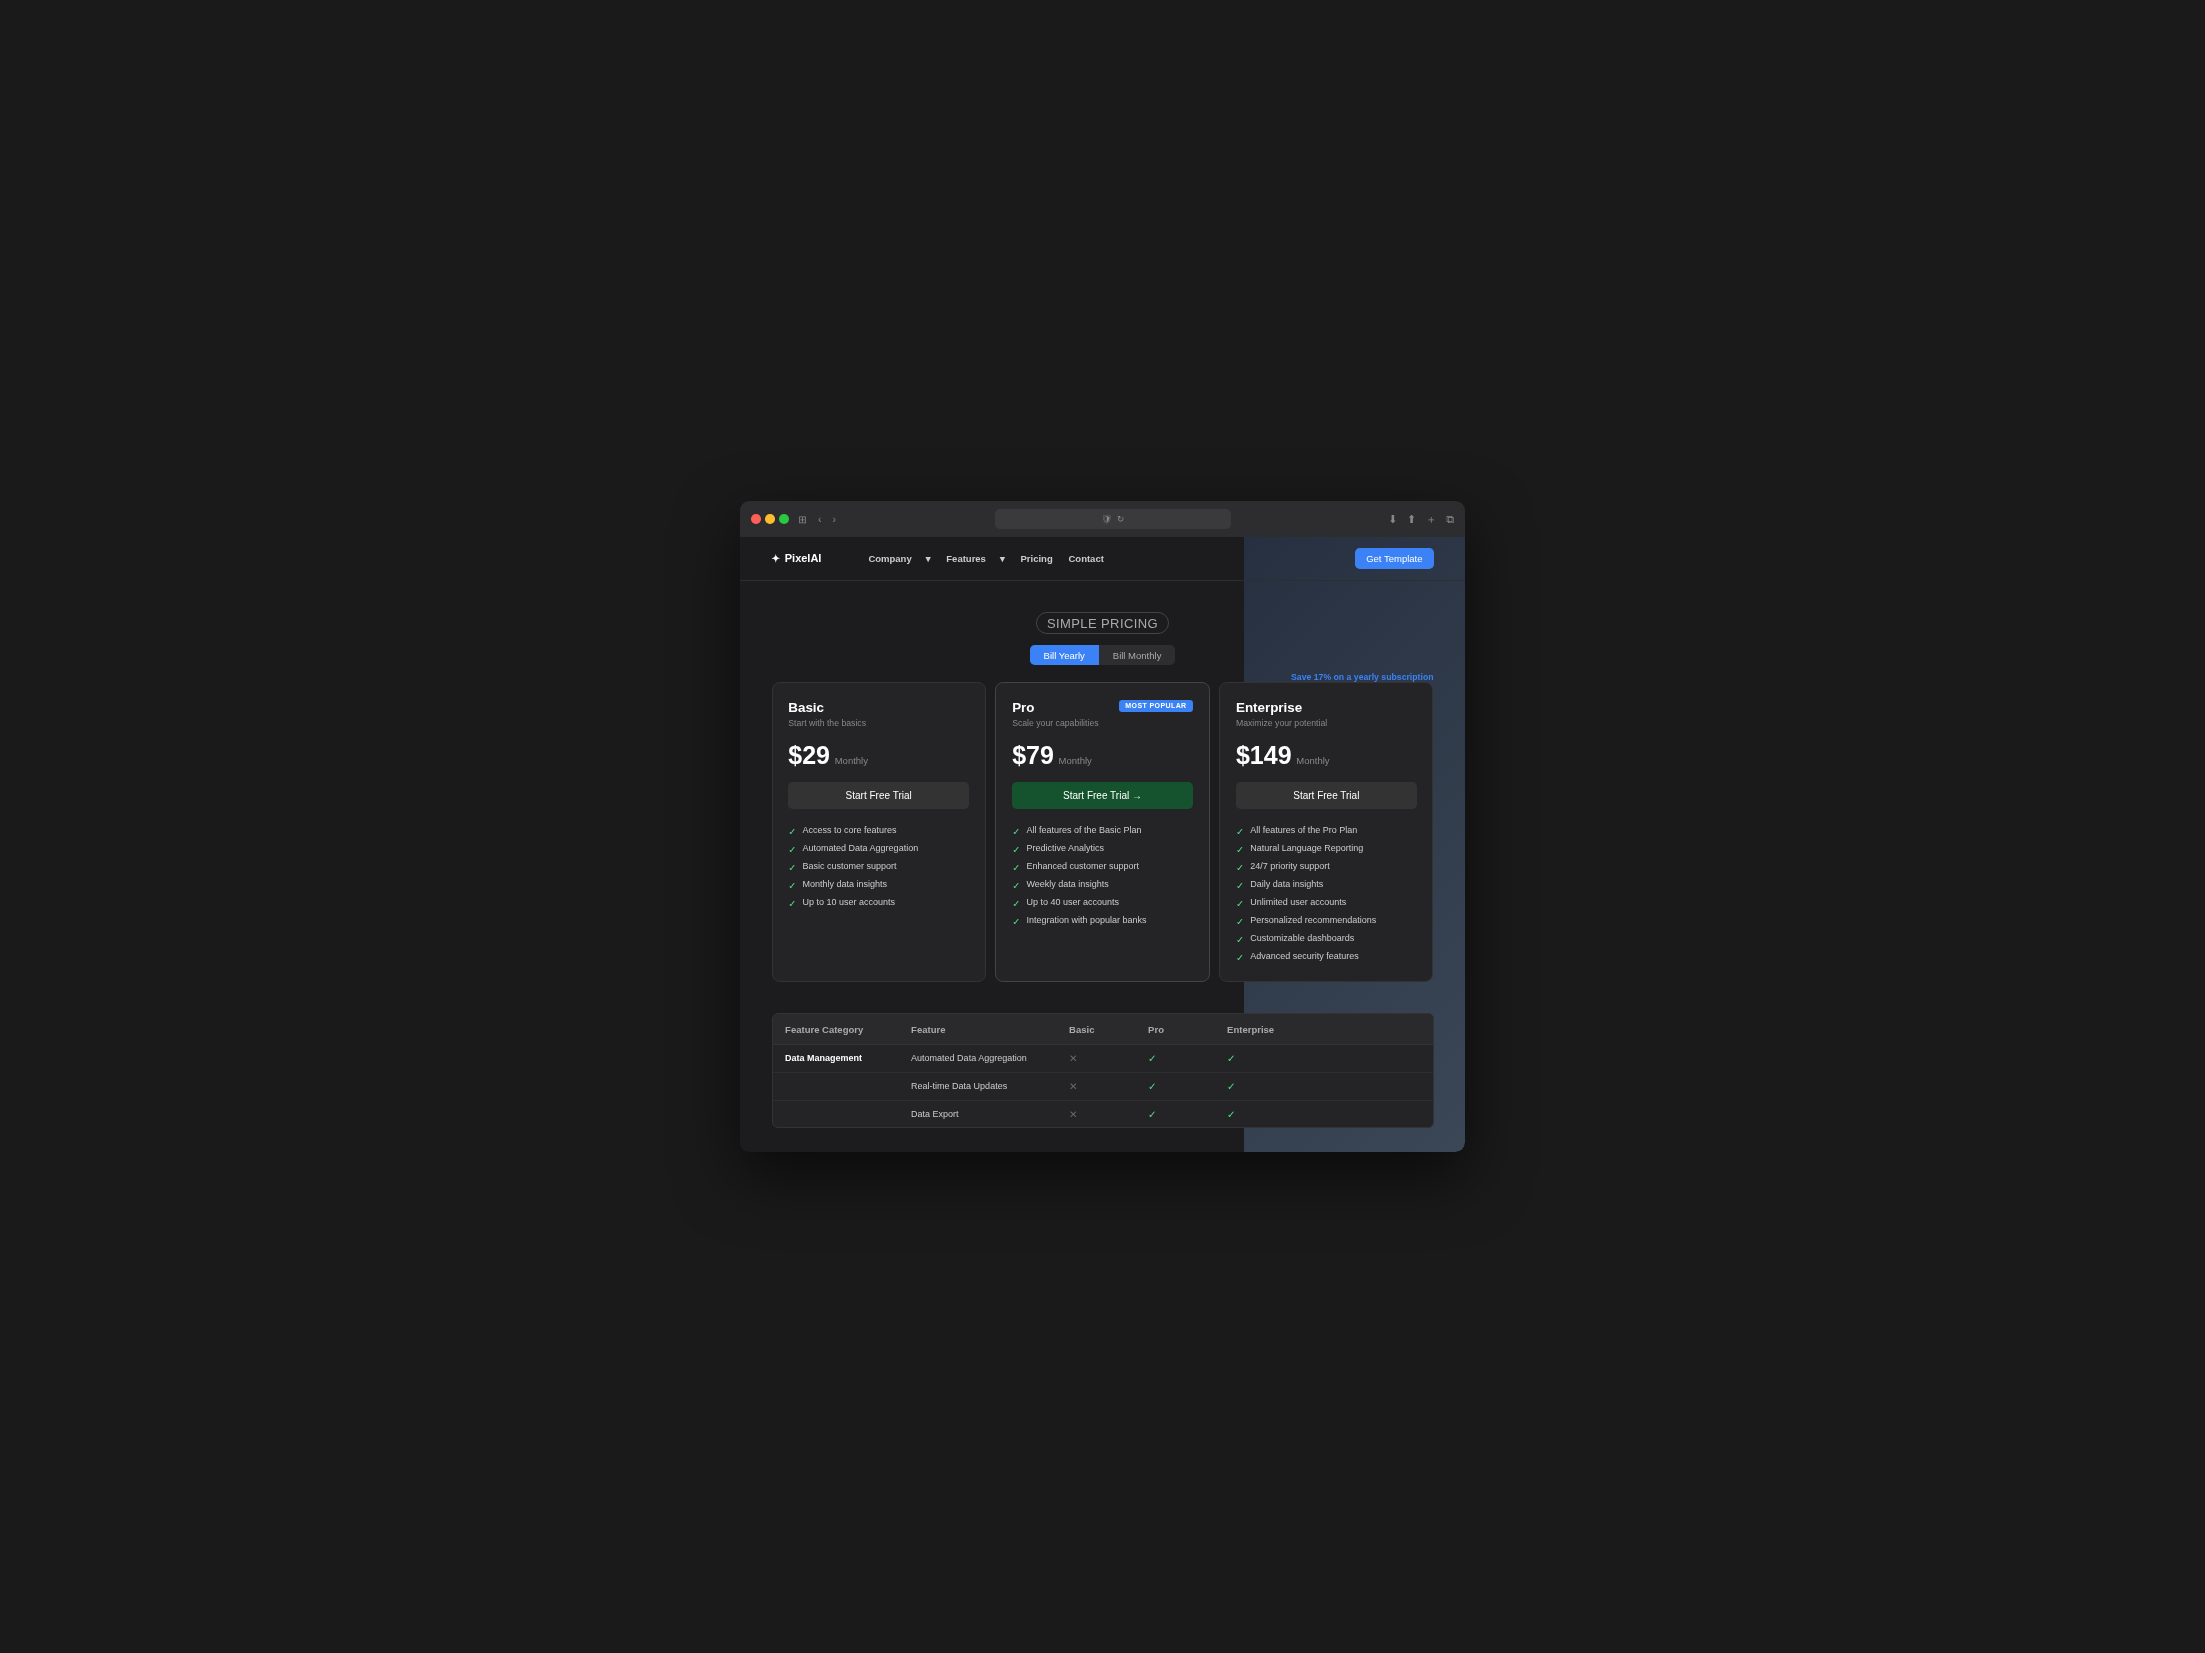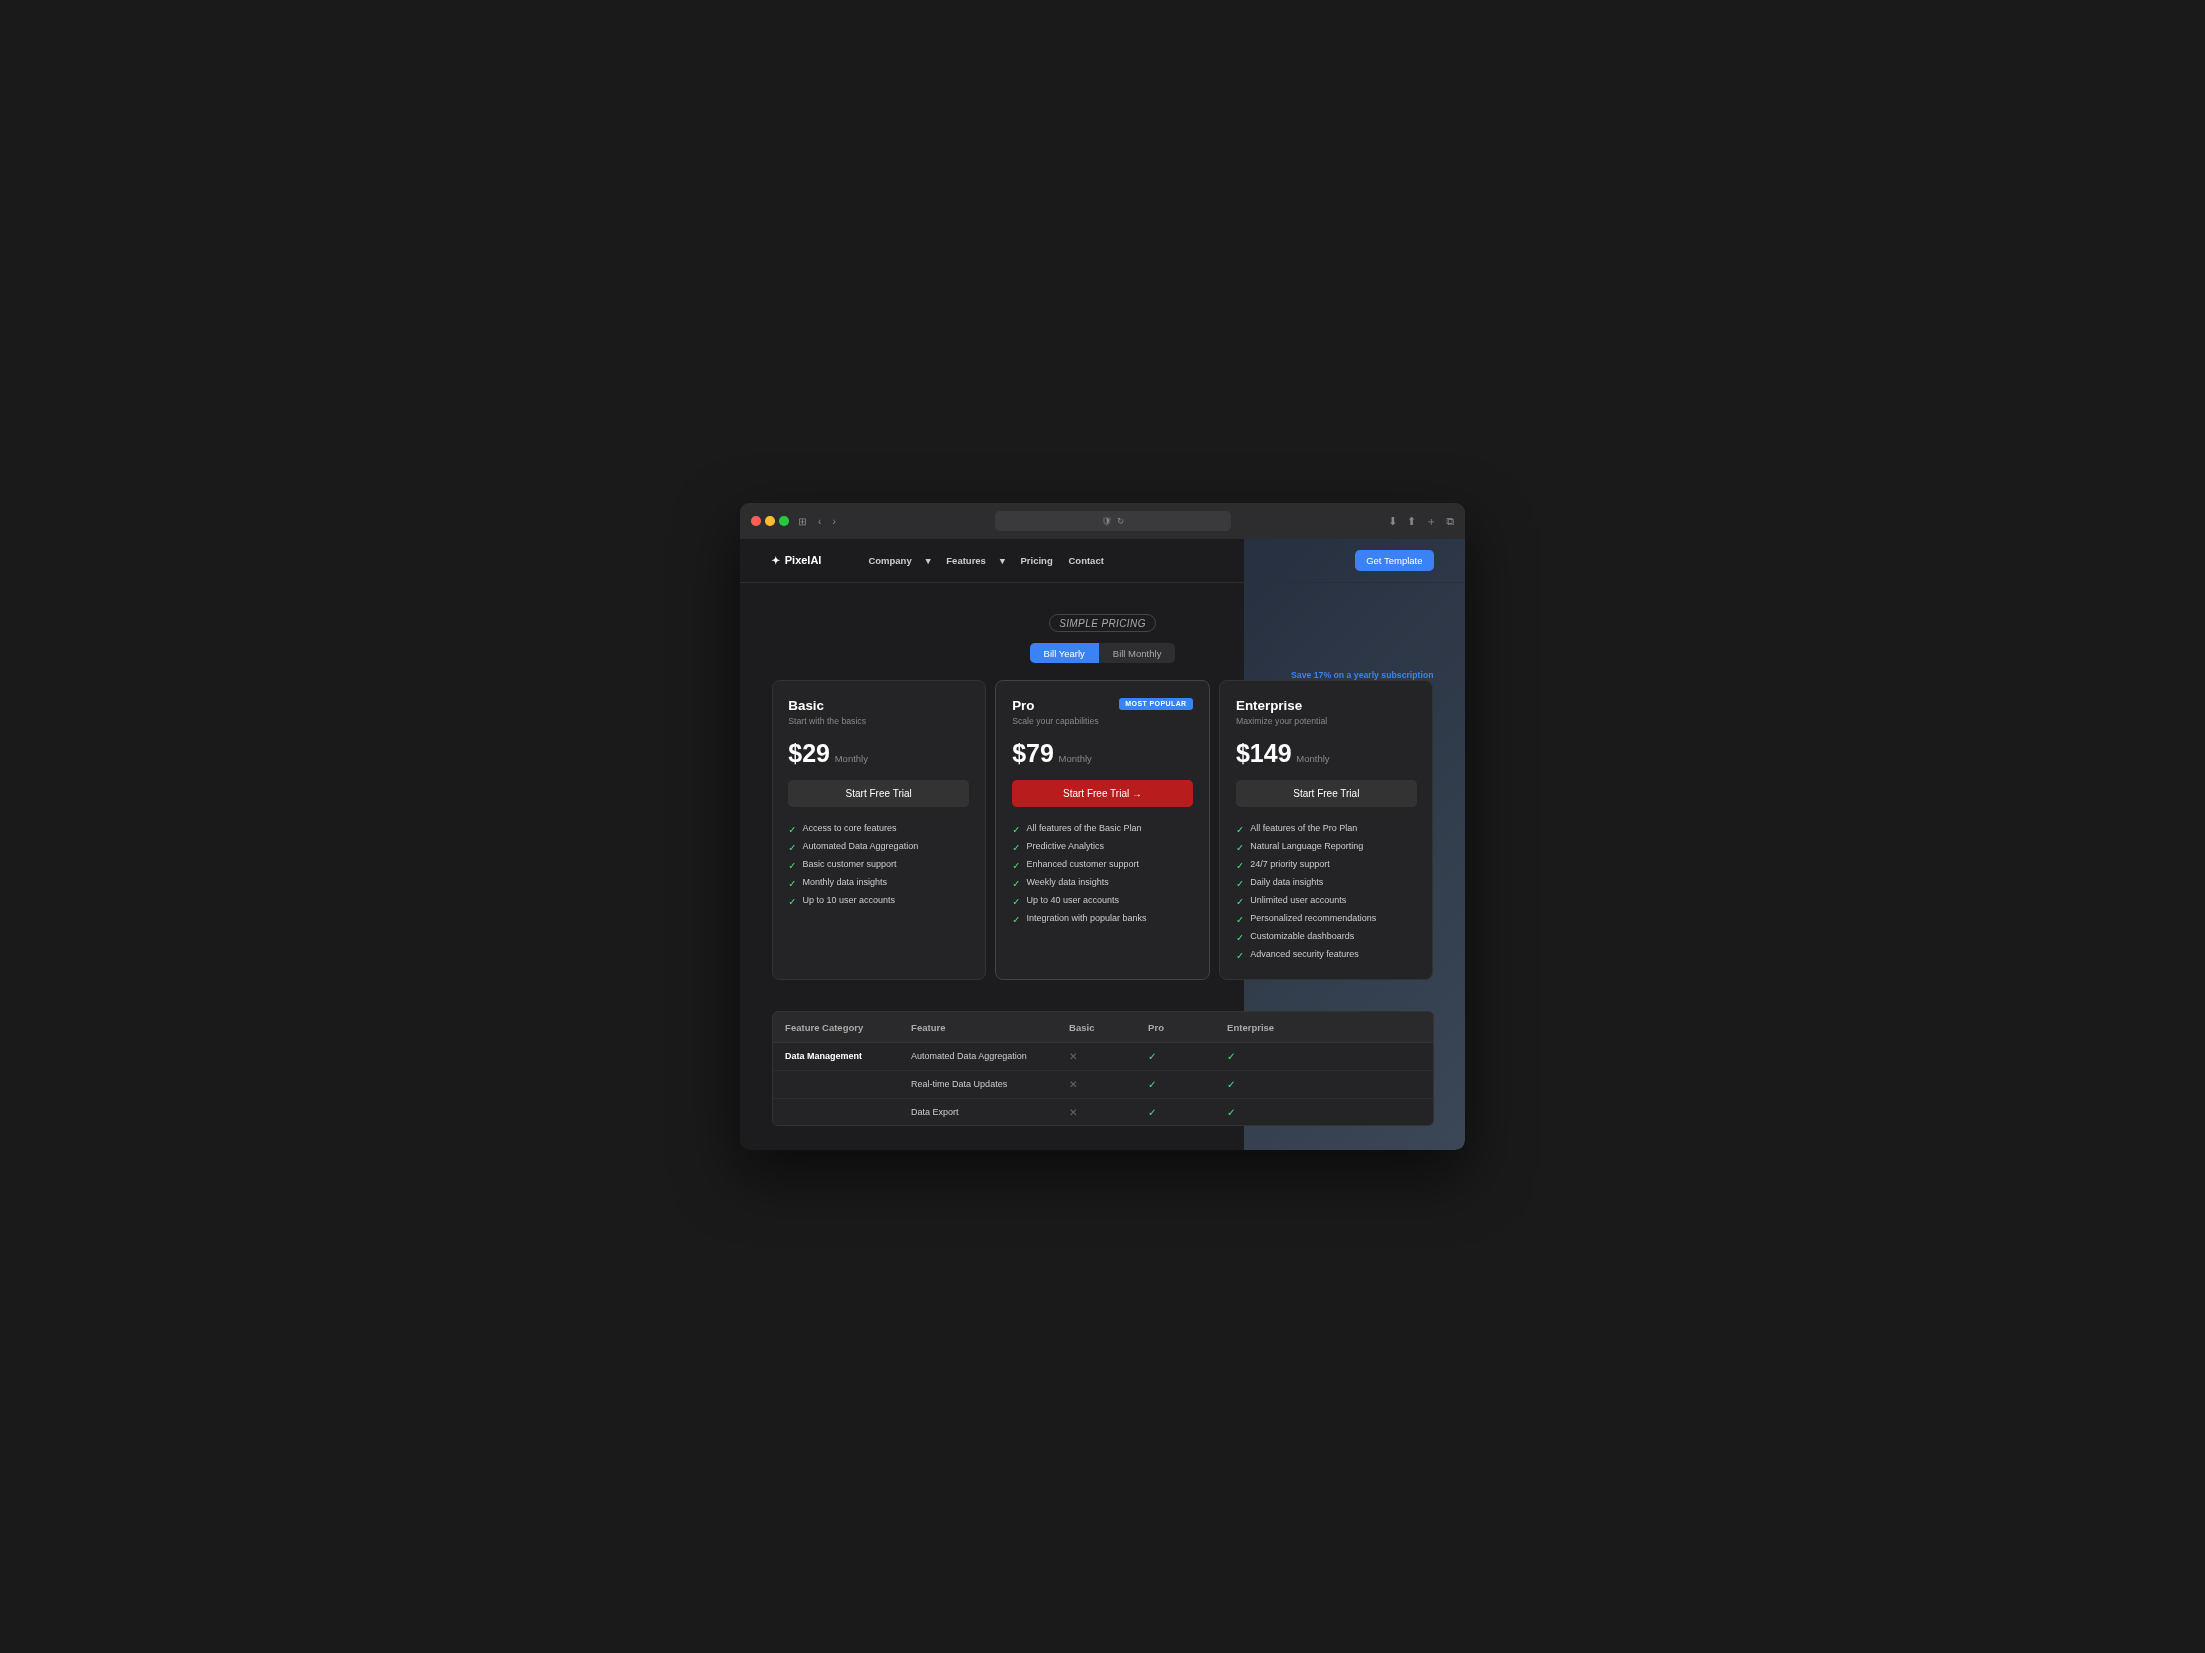--- a/index.html
+++ b/index.html
@@ -151,25 +151,24 @@
     .section-label {
       text-align: center;
       margin-bottom: 11px;
     }
 
     .section-badge {
       display: inline-block;
       border: 0.8px solid #444;
       border-radius: 15.8px;
       padding: 2.4px 9.5px;
-      font-size: 10px;
+      font-size: 13px;
       color: #aaa;
       letter-spacing: 0.4px;
       text-transform: uppercase;
-      font-style: italic;
     }
 
     .section-title {
       text-align: center;
       font-size: 30px;
       font-weight: 700;
       color: #fff;
       margin-bottom: 22px;
       line-height: 1.2;
     }
@@ -289,21 +288,21 @@
       cursor: pointer;
       margin-bottom: 15.8px;
     }
 
     .trial-btn-basic {
       background: #333;
       color: #fff;
     }
 
     .trial-btn-pro {
-      background: #b91c1c;
+      background: #14532d;
       color: #fff;
       display: flex;
       align-items: center;
       justify-content: center;
       gap: 4.7px;
     }
 
     .trial-btn-enterprise {
       background: #333;
       color: #fff;

